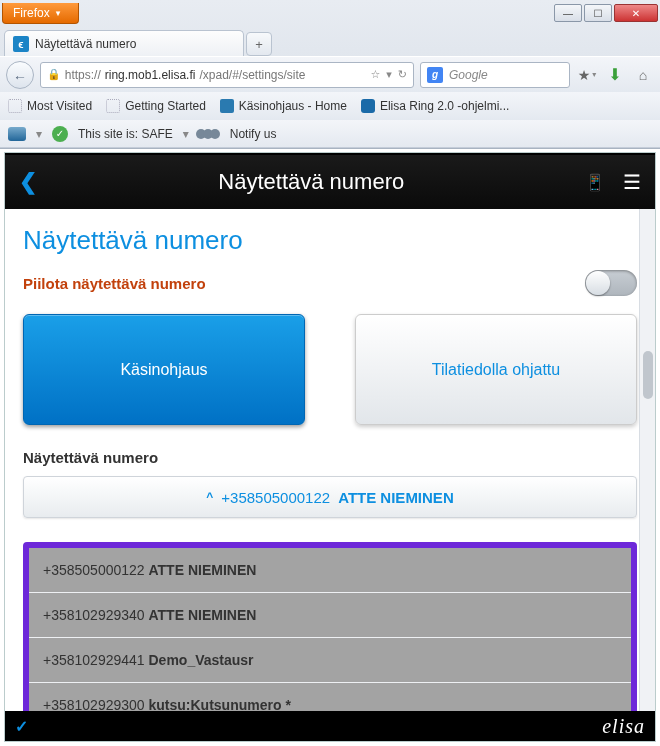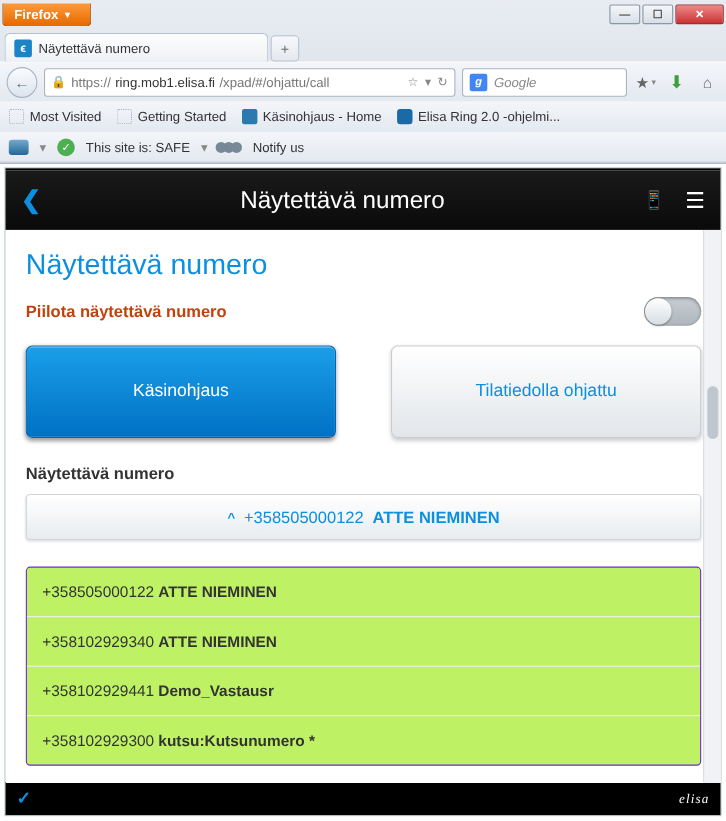--- a/index.html
+++ b/index.html
@@ -1,20 +1,20 @@
 <!DOCTYPE html>
 <html><head>
 <meta charset="utf-8">
 <style>
 * { box-sizing: border-box; margin: 0; padding: 0; }
 body { font-family: "Segoe UI", Arial, sans-serif; font-size: 13px; background: #fff; width: 660px; height: 746px; overflow: hidden; position: relative; }
 
 
 .ff-top { background: linear-gradient(#e8ecf2,#d6dde6); border-bottom: 1px solid #a8b3c1; }
-.ff-menu-row { display: flex; align-items: center; height: 26px; padding: 0 2px; font-weight: bold; }
+.ff-menu-row { display: flex; align-items: center; height: 26px; padding: 0 2px; }
 .ff-btn { background: linear-gradient(#ff9a3c,#e56a00); color: #fff; font-size: 12px; padding: 3px 18px 3px 10px; border-radius: 0 0 4px 4px; border: 1px solid #b35400; border-top: none; display: flex; align-items: center; gap: 6px; cursor: pointer; }
 .ff-btn::after { content: "▾"; font-size: 9px; }
 .win-ctrl { margin-left: auto; display: flex; gap: 2px; }
 .win-box { width: 28px; height: 18px; background: linear-gradient(#f4f6f9,#d9dfe8); border: 1px solid #8a97a8; border-radius: 2px; display: flex; align-items: center; justify-content: center; font-size: 10px; color: #444; cursor: pointer; }
 .win-box.close { background: linear-gradient(#e88,#c33); color: #fff; border-color: #933; width: 44px; }
 
 .tab-row { display: flex; align-items: flex-end; height: 30px; padding: 0 4px; gap: 2px; }
 .tab { background: linear-gradient(#fdfdfd,#eef1f5); border: 1px solid #b9c3d0; border-bottom: none; border-radius: 5px 5px 0 0; height: 26px; width: 240px; display: flex; align-items: center; padding: 0 8px; gap: 6px; font-size: 12px; color: #333; cursor: pointer; }
 .tab .fav { width: 16px; height: 16px; background: #1b84c6; border-radius: 2px; display: flex; align-items: center; justify-content: center; color: #fff; font-size: 11px; font-weight: bold; }
 .new-tab { width: 26px; height: 24px; background: linear-gradient(#f7f9fb,#e3e8ef); border: 1px solid #b9c3d0; border-radius: 4px; display: flex; align-items: center; justify-content: center; color: #666; cursor: pointer; }
@@ -54,38 +54,38 @@
 .hamb { color: #fff; font-size: 20px; cursor: pointer; }
 
 .content { padding: 16px 18px; }
 .page-h1 { color: #0d8fe0; font-size: 26px; font-weight: 400; margin-bottom: 14px; }
 .row-toggle { display: flex; align-items: center; justify-content: space-between; margin-bottom: 18px; }
 .row-toggle .lbl { color: #c2410c; font-weight: bold; font-size: 15px; }
 .toggle { width: 52px; height: 26px; border-radius: 13px; background: linear-gradient(#c8ced4,#aeb5bc); position: relative; box-shadow: inset 0 1px 3px rgba(0,0,0,.4); cursor: pointer; }
 .toggle .knob { position: absolute; top: 1px; left: 1px; width: 24px; height: 24px; border-radius: 50%; background: linear-gradient(#fff,#d7dde3); box-shadow: 0 1px 2px rgba(0,0,0,.4); }
 
 .btn-row { display: flex; gap: 18px; margin-bottom: 24px; }
-.big-btn { flex: 1; height: 84px; border-radius: 6px; display: flex; align-items: center; justify-content: center; font-size: 16px; cursor: pointer; border: 1px solid #ccc; }
+.big-btn { flex: 1; height: 111px; border-radius: 6px; display: flex; align-items: center; justify-content: center; font-size: 16px; cursor: pointer; border: 1px solid #ccc; }
 .big-btn.primary { background: linear-gradient(#1a9fe8,#0071c5); color: #fff; border: 1px solid #0066b3; box-shadow: inset 0 1px 0 rgba(255,255,255,.3), 0 2px 4px rgba(0,0,0,.4); }
 .big-btn.secondary { background: linear-gradient(#fff,#e2e6ea); color: #0d8fe0; box-shadow: inset 0 1px 0 #fff, 0 2px 4px rgba(0,0,0,.2); margin-left: 32px; }
 
 .sect-lbl { font-weight: bold; font-size: 15px; color: #333; margin-bottom: 10px; }
 .dd-bar { border: 1px solid #cfd4da; border-radius: 4px; background: linear-gradient(#fff,#e8ecef); height: 42px; display: flex; align-items: center; justify-content: center; gap: 8px; color: #0d8fe0; font-size: 15px; cursor: pointer; margin-bottom: 14px; box-shadow: 0 1px 2px rgba(0,0,0,.1); }
 .dd-bar .caret { font-size: 12px; font-weight: bold; }
 .dd-bar .num { font-weight: 400; }
 .dd-bar .name { font-weight: bold; }
 
-.num-list { border: 1px solid #6d28d9; border-radius: 4px; background: #bef264; margin-top: 24px; }
+.num-list { border: 6px solid #6d28d9; border-radius: 4px; background: #a3a3a3; margin-top: 24px; }
 .num-item { padding: 14px 14px; border-bottom: 1px solid #eef0f3; font-size: 14px; color: #333; cursor: pointer; }
 .num-item:last-child { border-bottom: none; }
 .num-item .name { font-weight: bold; }
 
 .app-footer { height: 30px; background: #000; display: flex; align-items: center; padding: 0 10px; color: #0d8fe0; justify-content: space-between; }
 .foot-check { font-size: 16px; font-weight: bold; cursor: pointer; }
-.brand { color: #fff; font-style: italic; font-size: 12px; letter-spacing: 1px; font-family: Georgia, serif; }
+.brand { color: #fff; font-style: italic; font-size: 20px; letter-spacing: 1px; font-family: Georgia, serif; }
 
 
 .scroll-gutter { position: absolute; right: 0; top: 56px; bottom: 30px; width: 16px; background: #f0f2f5; border-left: 1px solid #d8dde3; }
 .scroll-thumb { position: absolute; top: 142px; width: 10px; left: 3px; height: 48px; background: #c0c6cd; border-radius: 5px; }
 </style>
 </head>
 <body>
 
 <div class="ff-top">
   <div class="ff-menu-row">
@@ -102,21 +102,21 @@
       <span>Näytettävä numero</span>
     </div>
     <div class="new-tab">+</div>
   </div>
   <div class="nav-row">
     <div class="nav-circle">←</div>
     <div class="url-bar">
       <span class="lock">🔒</span>
       <span>https://</span>
         <span class="host">ring.mob1.elisa.fi</span>
-        <span>/xpad/#/ohjattu/call</span>
+        <span>/xpad/#/settings/site</span>
       <span style="flex:1"></span>
       <span class="ctl">☆</span>
       <span class="ctl">▾</span>
       <span class="ctl">↻</span>
     </div>
     <div class="search-bar">
       <span class="gicon">g</span>
       <span>Google</span>
     </div>
     <div class="toolbar-ico dd">★</div>

